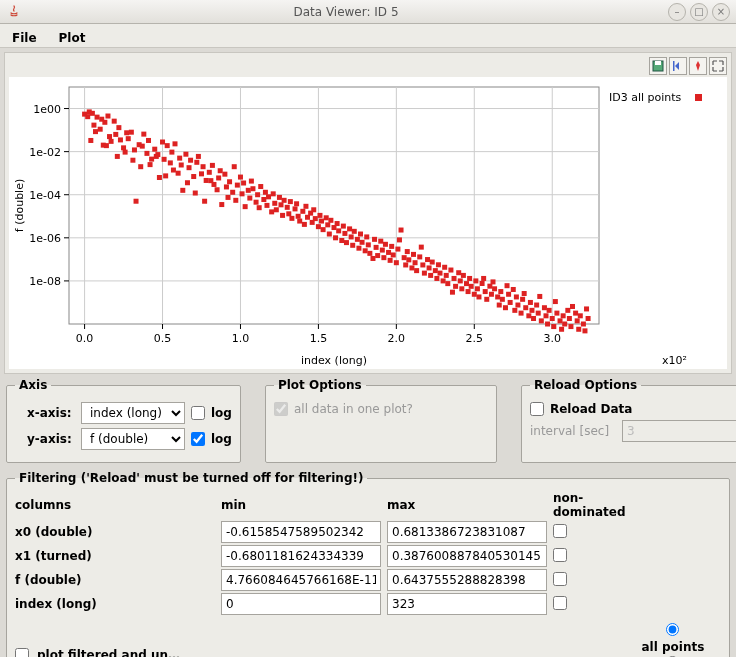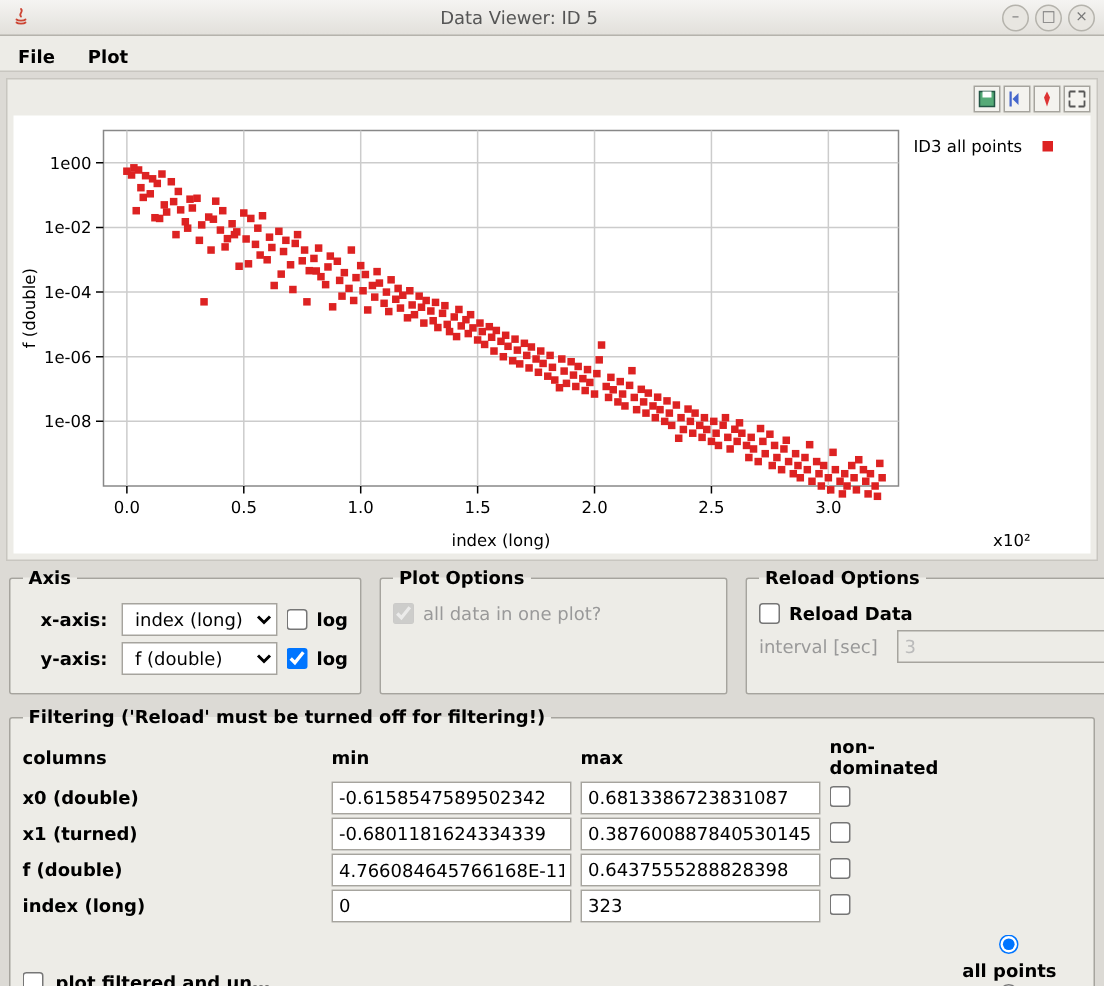--- a/index.html
+++ b/index.html
@@ -16,21 +16,21 @@
 .tbtn { width: 18px; height: 18px; background: #f4f3ef; border: 1px solid #a6a49e; display: inline-flex; align-items: center; justify-content: center; cursor: pointer; }
 .chart-area { background: #fff; position: relative; height: 292px; }
 fieldset { border: 1px solid #a6a49e; border-radius: 2px; padding: 6px 8px 8px 8px; margin: 4px 2px; background: #edece7; }
 legend { font-weight: bold; padding: 0 4px; font-size: 12px; }
 .row { display: flex; align-items: center; gap: 6px; margin: 4px 0; }
 label.lbl { font-weight: bold; width: 48px; margin-left: 12px; }
 select, input[type=text] { border: 1px solid #a6a49e; background: #fff; font-family: inherit; font-size: 12px; padding: 2px 4px; height: 22px; }
 select { width: 104px; }
 input[type=checkbox] { width: 14px; height: 14px; border: 1px solid #a6a49e; }
 .disabled { color: #999; }
-.panels-row { display: flex; gap: 8px; }
+.panels-row { display: flex; gap: 20px; }
 .panels-row > fieldset:nth-child(1) { flex: 0 0 232px; }
 .panels-row > fieldset:nth-child(2) { flex: 0 0 232px; }
 .panels-row > fieldset:nth-child(3) { flex: 1; }
 .filter-grid { display: grid; grid-template-columns: 200px 160px 160px 40px; gap: 2px 6px; align-items: center; }
 .filter-grid .hdr { font-weight: bold; }
 .filter-grid input[type=text] { width: 100%; }
 .bottom-row { display: flex; align-items: center; margin-top: 6px; gap: 8px; }
 .radio-row { display: flex; align-items: center; gap: 4px; margin: 2px 0; flex-direction: column; }
 svg text { font-family: inherit; font-size: 11px; }
 </style>

